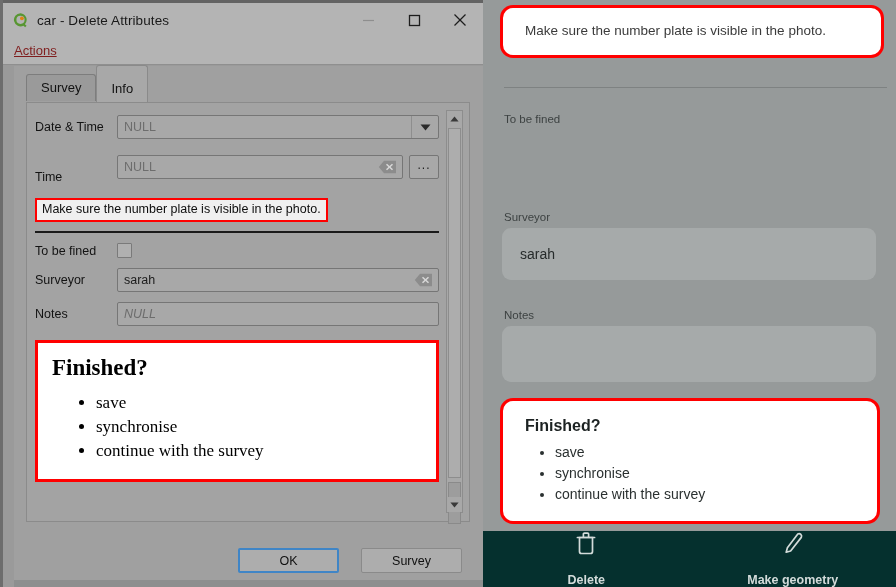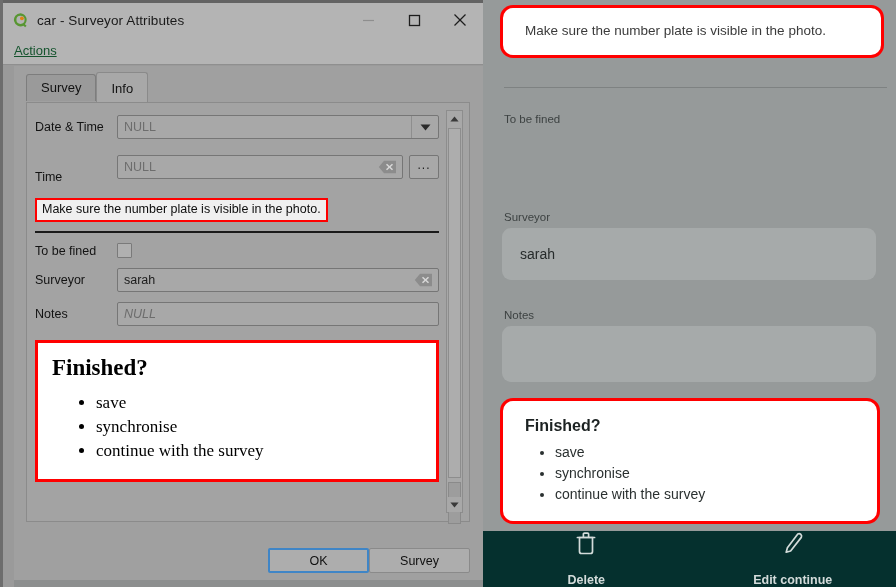--- a/index.html
+++ b/index.html
@@ -76,21 +76,21 @@
     left: 3px; top: 37px; right: 0; height: 28px;
     background: #b4b4b4;
     display: flex;
     align-items: center;
     padding-left: 11px;
     box-sizing: border-box;
     border-bottom: 1px solid #8f8f8f;
   }
   .menu-item {
     font-size: 13px;
-    color: #14532d;
+    color: #7f1d1d;
   }
   .menu-item u { text-decoration: underline; }
 
   .dialog-body {
     position: absolute;
     left: 3px; top: 66px; right: 0; bottom: 0;
     background: #a0a0a0;
     margin-left: 11px;
   }
 
@@ -109,21 +109,21 @@
     background: #9a9a9a;
     border: 1px solid #7d7d7d;
     border-bottom: none;
     border-radius: 3px 3px 0 0;
     line-height: 17px;
     margin-bottom: 1px;
   }
   .tab.active {
     background: #a8a8a8;
     border-color: #8a8a8a;
-    padding-top: 7px;
+    padding-top: 14px;
     margin-bottom: 0;
     position: relative;
     z-index: 2;
   }
 
   .tabpage {
     position: absolute;
     left: 12px; top: 36px; right: 13px; bottom: 65px;
     background: #a3a3a3;
     border: 1px solid #8b8b8b;
@@ -276,23 +276,23 @@
     left: 1px; right: 1px;
     top: 356px;
     height: 42px;
     background: #9d9d9d;
     border: 1px solid #8a8a8a;
     box-sizing: border-box;
   }
 
   .btnrow {
     position: absolute;
-    right: 13px; bottom: 14px;
-    display: flex;
-    gap: 0;
+    right: 21px; bottom: 14px;
+    display: flex;
+    gap: 22px;
   }
   .dbtn {
     width: 101px;
     height: 25px;
     background: #adadad;
     border: 1px solid #8a8a8a;
     border-radius: 2px;
     display: flex; align-items: center; justify-content: center;
     font-size: 12.5px;
     color: #101010;
@@ -421,21 +421,21 @@
     <div class="win-shadow-left"></div>
 
     <div class="titlebar">
       <span class="qgis-logo">
         <svg width="17" height="17" viewBox="0 0 17 17">
           <path d="M8.5 1.2a6.6 6.6 0 1 0 3.0 12.5l1.6 1.6 1.5-1.5-1.7-1.6A6.6 6.6 0 0 0 8.5 1.2z
                    M8.5 3.7a4.1 4.1 0 1 1 0 8.2 4.1 4.1 0 0 1 0-8.2z" fill="#589632"></path>
           <circle cx="9.9" cy="6.3" r="1.9" fill="#e08214"></circle>
         </svg>
       </span>
-      <span class="title-text">car - Surveyor Attributes</span>
+      <span class="title-text">car - Delete Attributes</span>
       <div class="win-controls">
         <div class="win-btn">
           <svg width="13" height="13" viewBox="0 0 13 13">
               <line x1="1" y1="6.5" x2="12" y2="6.5" stroke="#8e8e8e" stroke-width="1.2"></line>
             </svg>
         </div>
         <div class="win-btn">
           <svg width="13" height="13" viewBox="0 0 13 13">
               <rect x="1.5" y="1.5" width="10" height="10" fill="none" stroke="#1d1d1d" stroke-width="1.3"></rect>
             </svg>
@@ -620,18 +620,18 @@
           </svg>
         </span>
         <span class="bb-label">Delete</span>
       </div>
       <div class="bb-item">
         <span>
           <svg width="22" height="24" viewBox="0 0 22 24">
             <path d="M15.8 2.9 a2.6 2.6 0 0 1 3.5 3.5 L8.6 20.0 l-4.4 1.2 1.2 -4.4 z" fill="none" stroke="#d3dbda" stroke-width="1.7" stroke-linejoin="round"></path>
           </svg>
         </span>
-        <span class="bb-label">Edit continue</span>
+        <span class="bb-label">Make geometry</span>
       </div>
     </div>
   </div>
 
 </div>
 
 </body></html>

